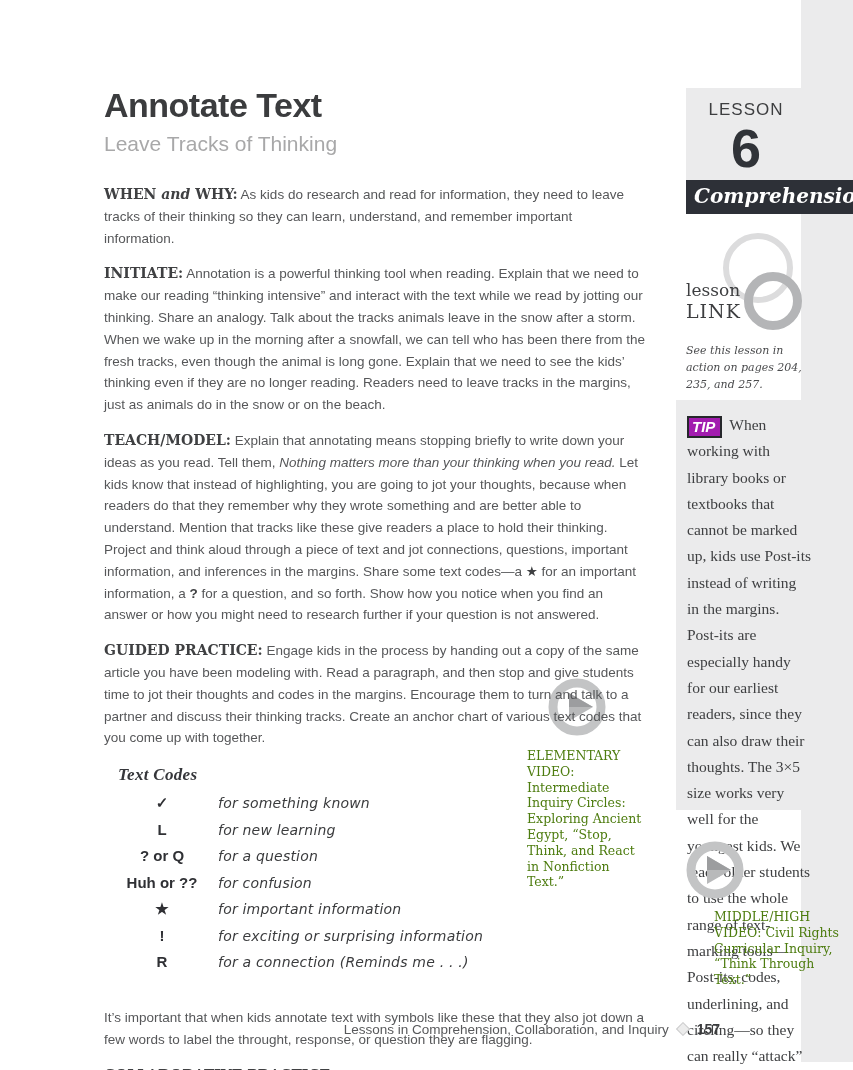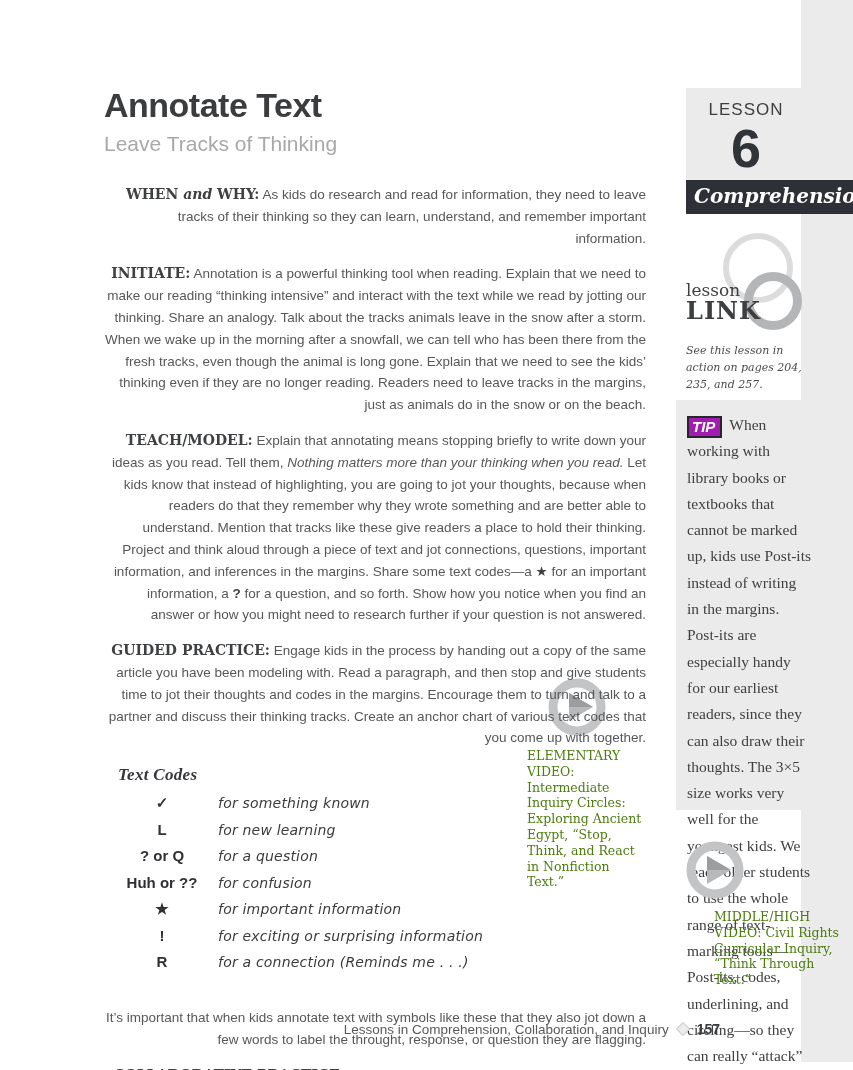--- a/index.html
+++ b/index.html
@@ -15,40 +15,40 @@
   .band{position:absolute;left:686px;top:180px;width:167px;height:34px;background:#2d3037;
         color:#ffffff;font-family:"DejaVu Serif",serif;font-style:italic;font-weight:bold;
         font-size:20px;line-height:33px;padding-left:8px;box-sizing:border-box;}
   
   .ring{position:absolute;border-radius:50%;background:transparent;}
   .ring.big{left:723px;top:233px;width:58px;height:58px;border:6px solid #dcdcdd;}
   .ring.small{left:744px;top:272px;width:40px;height:40px;border:9px solid #b4b5b7;}
   .lesson-link-text{position:absolute;left:686px;top:280px;width:120px;color:#3d3e40;
         font-family:"DejaVu Serif",serif;}
   .ll-word{font-size:17px;line-height:20px;}
-  .ll-link{font-size:24px;font-weight:bold;letter-spacing:1px;line-height:22px;}
+  .ll-link{font-size:19px;font-weight:normal;letter-spacing:1px;line-height:22px;}
   .ll-note{margin-top:20px;font-style:italic;font-size:11px;line-height:17px;color:#4a4b4d;width:116px;}
   
   .tip-box{position:absolute;left:676px;top:400px;width:177px;height:410px;background:#ebebec;
         box-sizing:border-box;padding:12px 0 0 11px;}
   .tip-text{width:125px;font-family:"Liberation Serif",serif;font-size:15.5px;line-height:26.3px;
         color:#3f4042;}
   .tip-badge{display:inline-block;background:#a21caf;color:#fff;border:2px solid #26272b;
         font-family:"Liberation Sans",sans-serif;font-weight:bold;font-style:italic;
         font-size:15px;line-height:17px;padding:0 5px 1px 3px;margin-right:7px;vertical-align:-2px;}
   
   .play-icon{position:absolute;}
   .caption{position:absolute;font-family:"DejaVu Serif",serif;font-size:12.5px;line-height:15.8px;
         color:#4d7c0f;}
   .caption .vtitle{}
   
   .main{position:absolute;left:104px;top:86px;width:542px;color:#565759;}
   h1.title{margin:0;font-size:34px;line-height:38px;font-weight:bold;color:#3b3c3e;letter-spacing:-0.5px;}
   h2.subtitle{margin:7px 0 0 0;font-size:21px;line-height:26px;font-weight:normal;color:#a8a8a9;}
-  .para{margin:14px 0 0 0;font-size:13.5px;line-height:21.8px;color:#565759;text-align:right;}
+  .para{margin:14px 0 0 0;font-size:13.5px;line-height:21.8px;color:#565759;}
   .para.first{margin-top:27px;}
   .shead{font-family:"DejaVu Serif",serif;font-weight:bold;color:#3f4042;font-size:14px;}
   .shead .it{font-style:italic;}
   .em-italic{font-style:italic;}
   .bold-q{font-weight:bold;color:#3f4042;}
   .star{color:#3f4042;}
   
   .codes{margin:16px 0 0 14px;height:228px;}
   .codes-title{font-family:Liberation Serif, serif;font-style:italic;font-weight:bold;
         font-size:17px;color:#35363a;letter-spacing:0.3px;}

